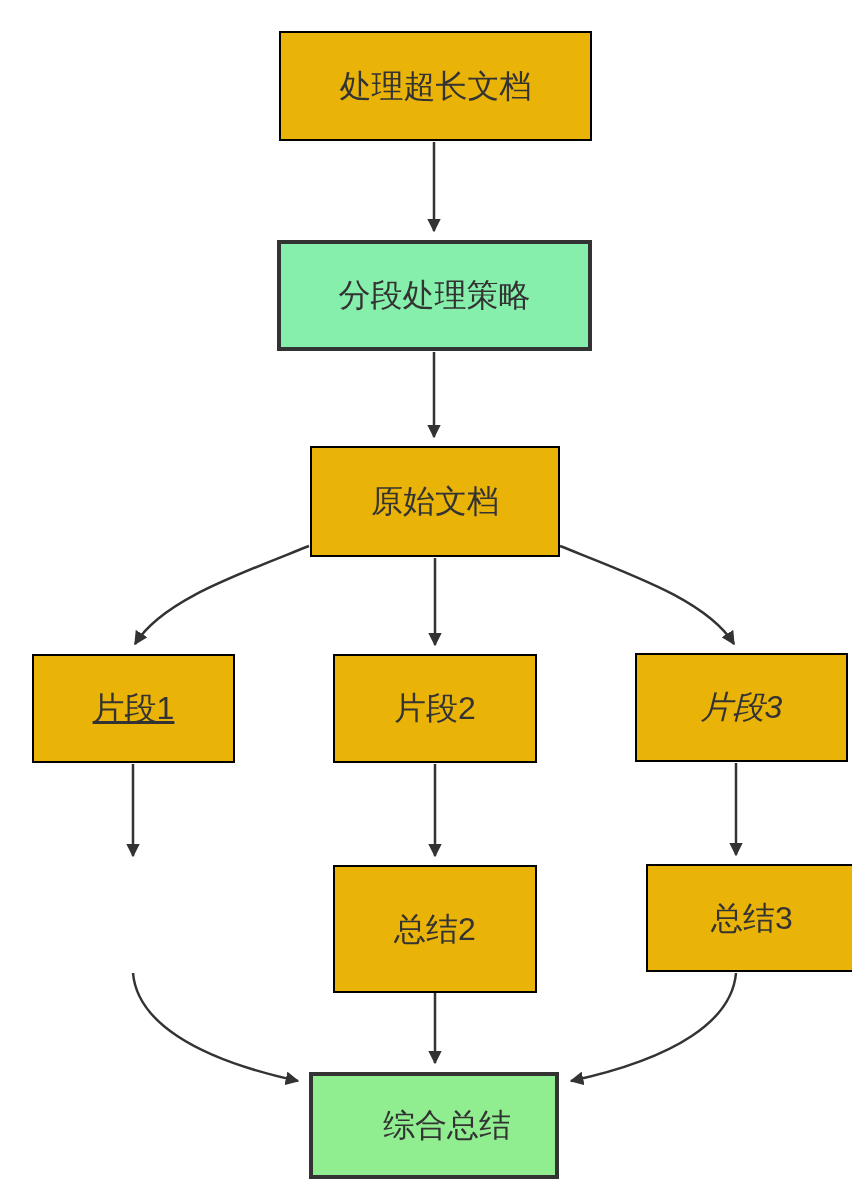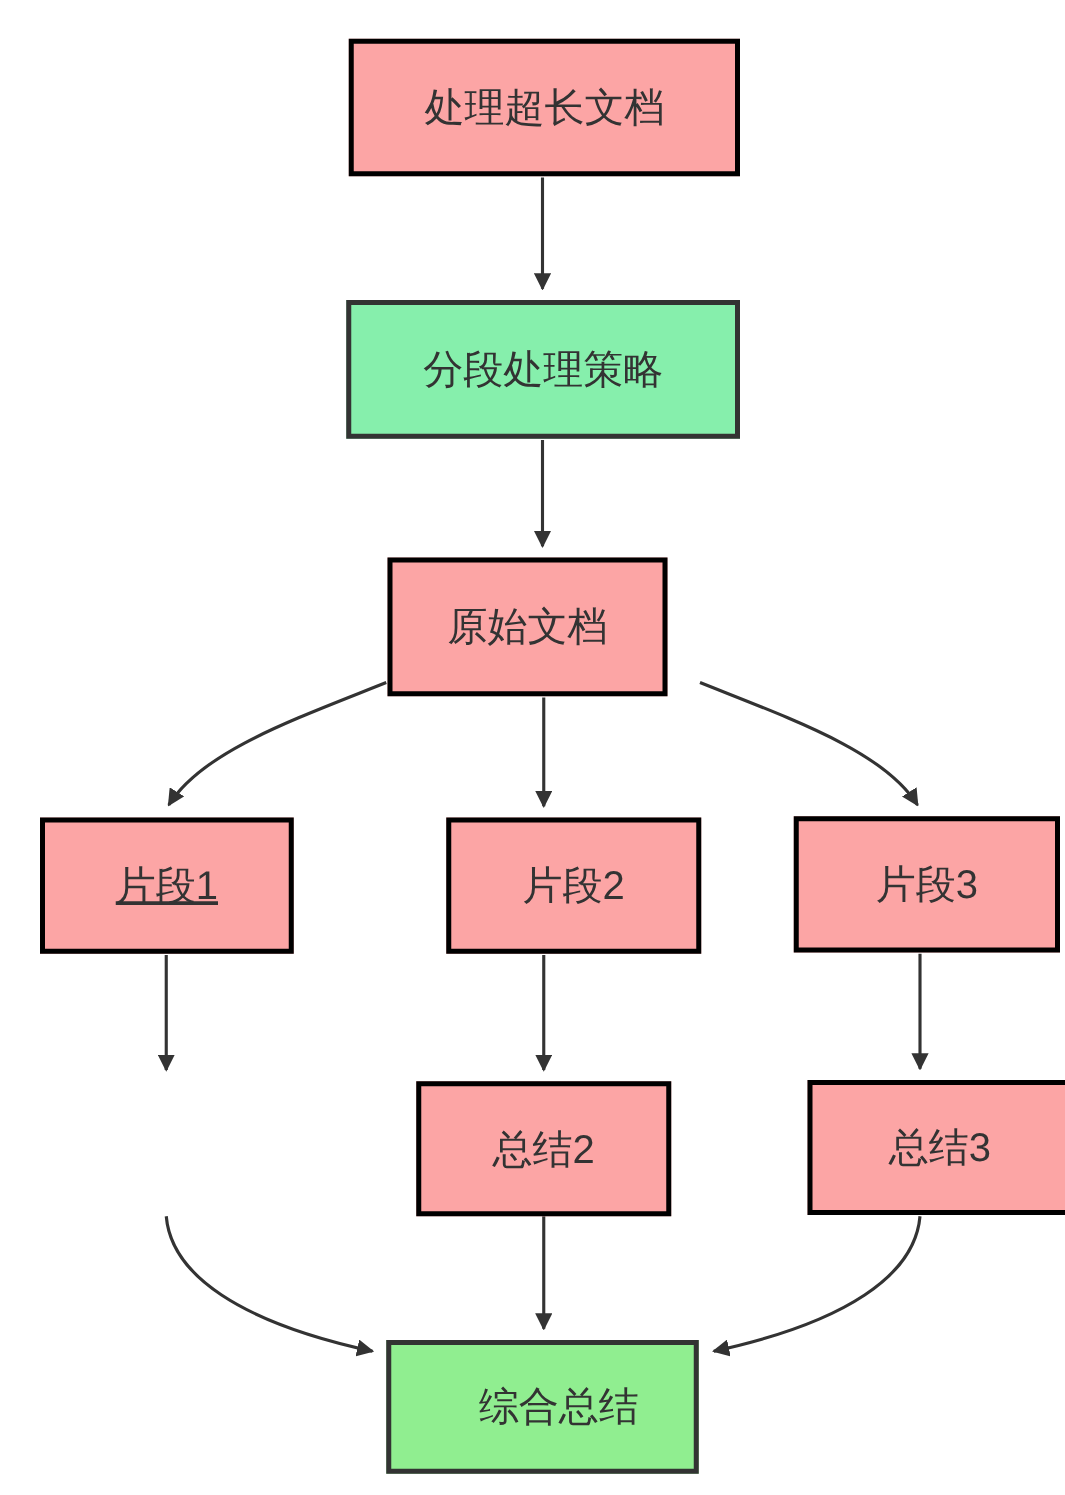--- a/index.html
+++ b/index.html
@@ -20,22 +20,22 @@
     width: 852px; height: 1196px;
     z-index: 1;
   }
 
   .node {
     position: absolute;
     z-index: 2;
     display: flex;
     align-items: center;
     justify-content: center;
-    background: #fca5a5;
-    border: 4px solid #000000;
+    background: #eab308;
+    border: 2px solid #000000;
     color: #333333;
     font-size: 32px;
     line-height: 1.2;
     text-align: center;
     white-space: nowrap;
   }
 
   .node.emphasis {
     background: #86efac;
     border: 4px solid #333333;
@@ -43,26 +43,26 @@
 
   .node.final {
     background: #90EE90;
     border: 4px solid #333333;
     padding-left: 26px;
   }
 
   
   #n-task      { left: 279px; top: 31px;   width: 313px; height: 110px; }
   #n-strategy  { left: 277px; top: 240px;  width: 315px; height: 111px; }
-  #n-source    { left: 310px; top: 446px;  width: 224px; height: 111px; text-align: center; }
+  #n-source    { left: 310px; top: 446px;  width: 250px; height: 111px; text-align: center; }
   #n-frag1     { left: 32px;  top: 654px;  width: 203px; height: 109px; text-decoration: underline; }
-  #n-frag2     { left: 333px; top: 654px;  width: 204px; height: 109px; margin-left: 24px; }
-  #n-frag3     { left: 635px; top: 653px;  width: 213px; height: 109px; }
+  #n-frag2     { left: 333px; top: 654px;  width: 204px; height: 109px; }
+  #n-frag3     { left: 635px; top: 653px;  width: 213px; height: 109px; font-style: italic; }
   #n-sum1      { left: 32px;  top: 865px;  width: 204px; height: 108px; }
-  #n-sum2      { left: 333px; top: 865px;  width: 204px; height: 108px; }
+  #n-sum2      { left: 333px; top: 865px;  width: 204px; height: 128px; }
   #n-sum3      { left: 646px; top: 864px;  width: 212px; height: 108px; }
   #n-final     { left: 309px; top: 1072px; width: 250px; height: 107px; }
 
   .edge {
     fill: none;
     stroke: #333333;
     stroke-width: 2.5px;
   }
 </style>
 </head>

